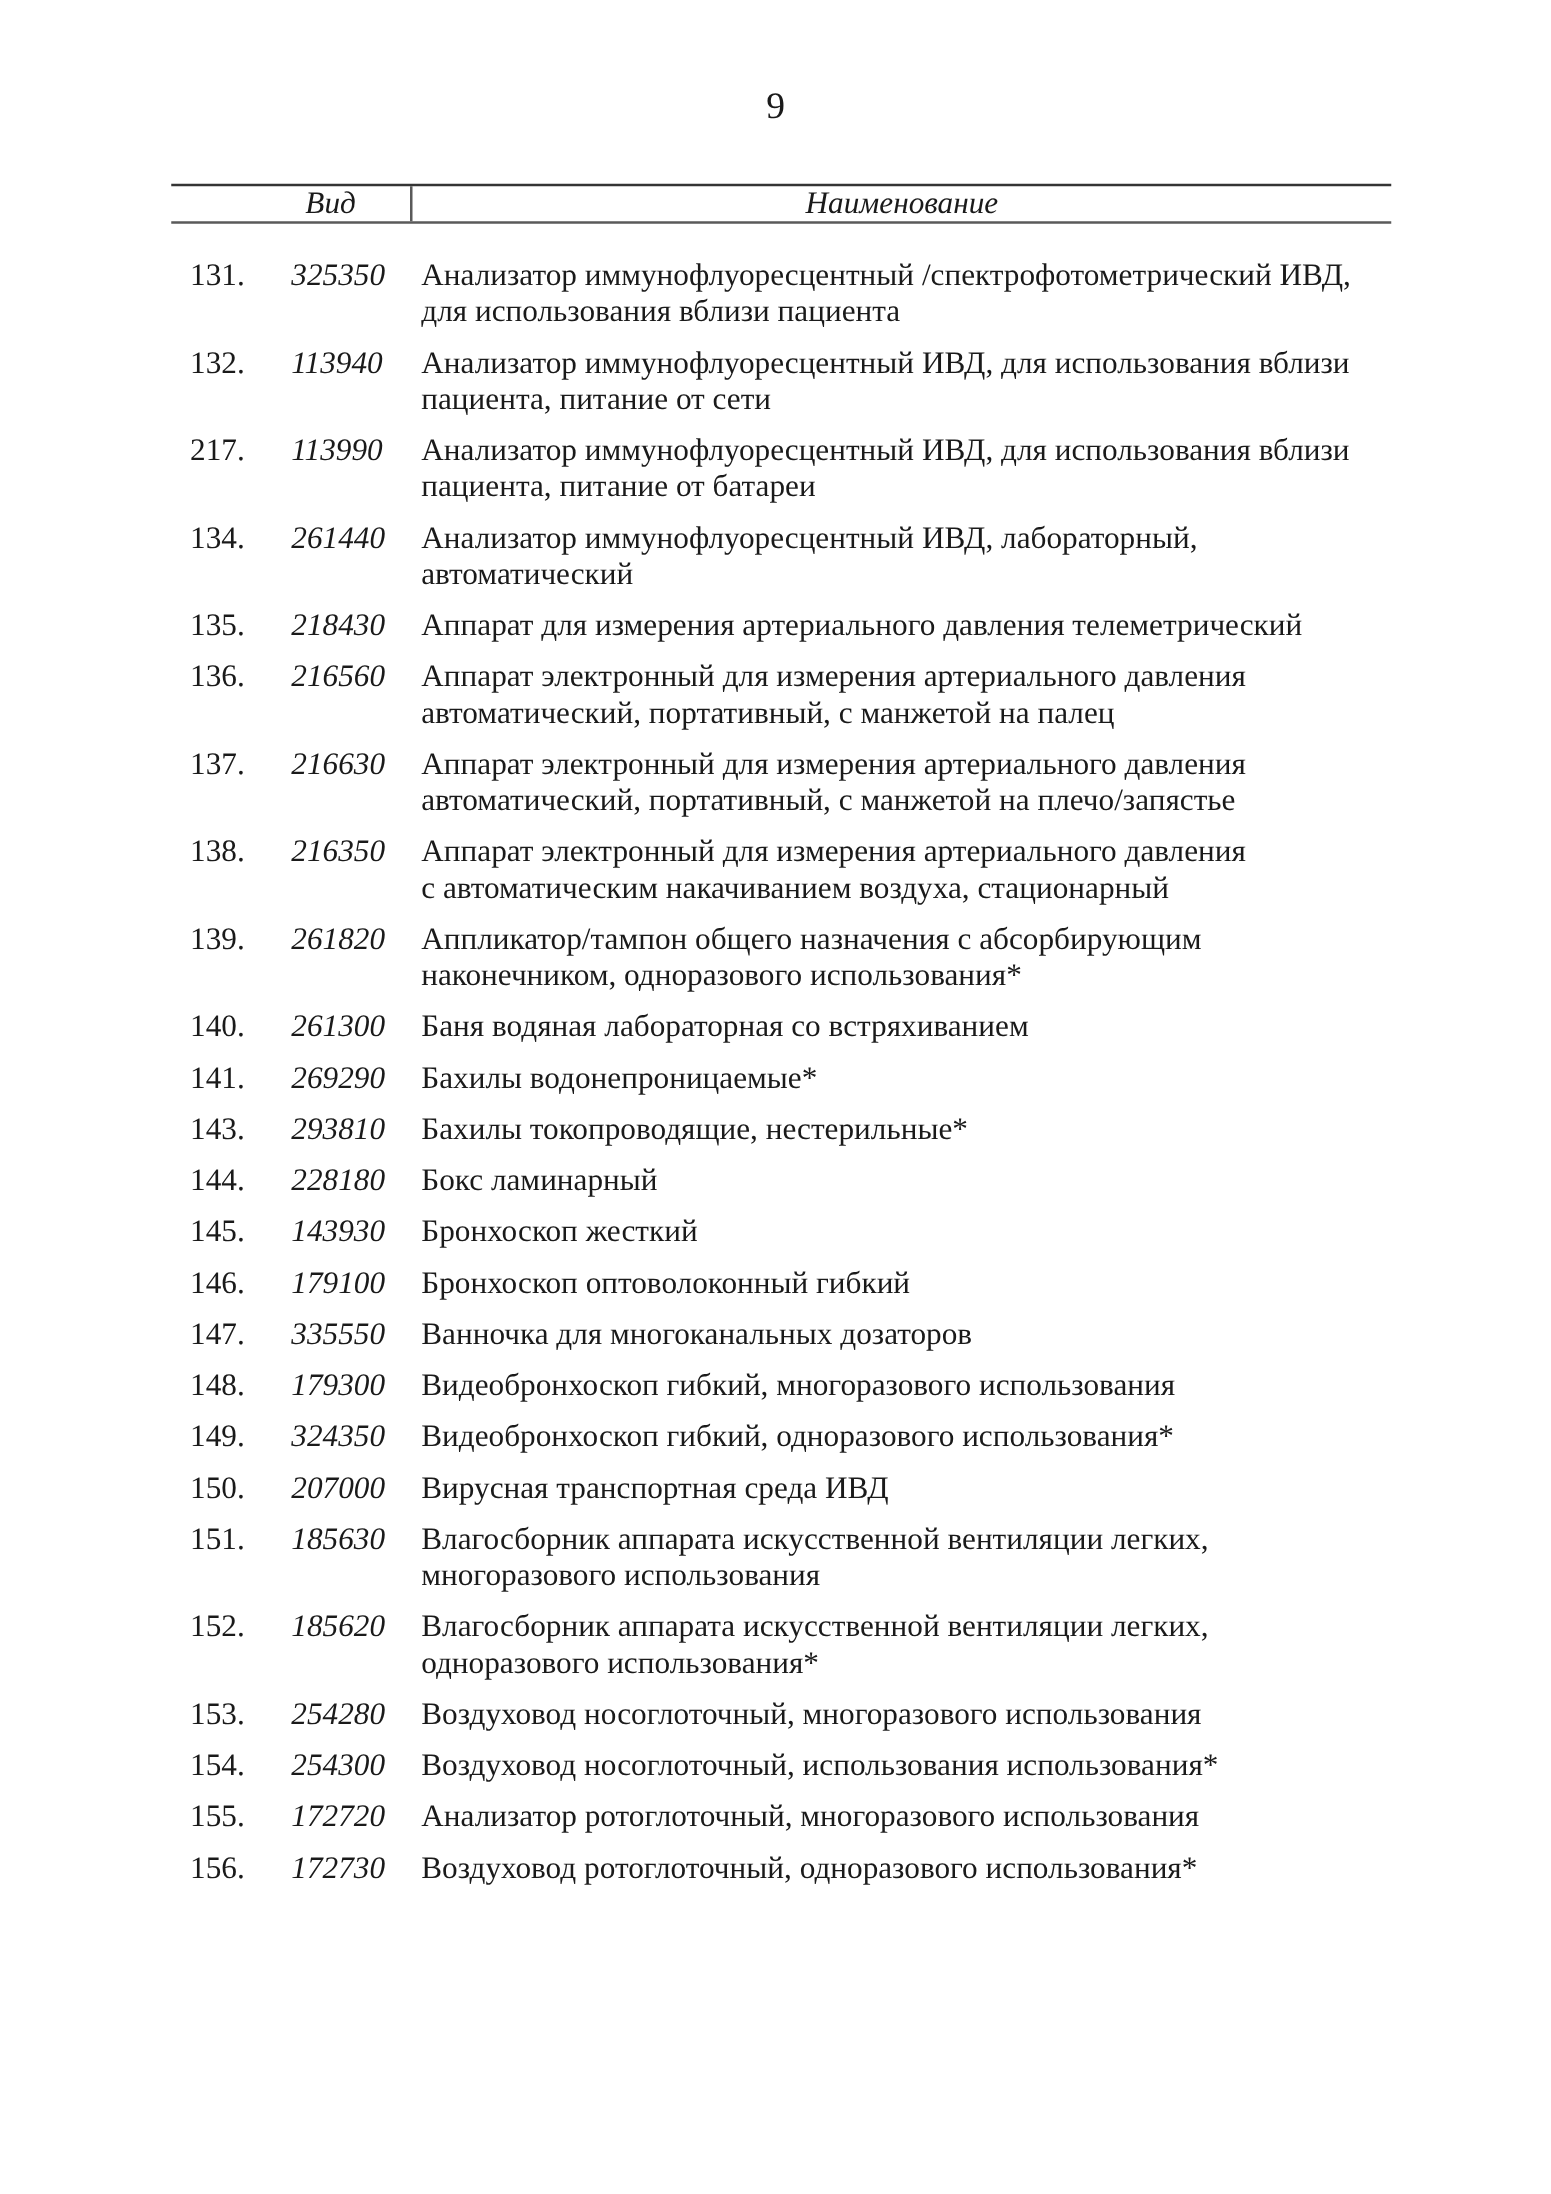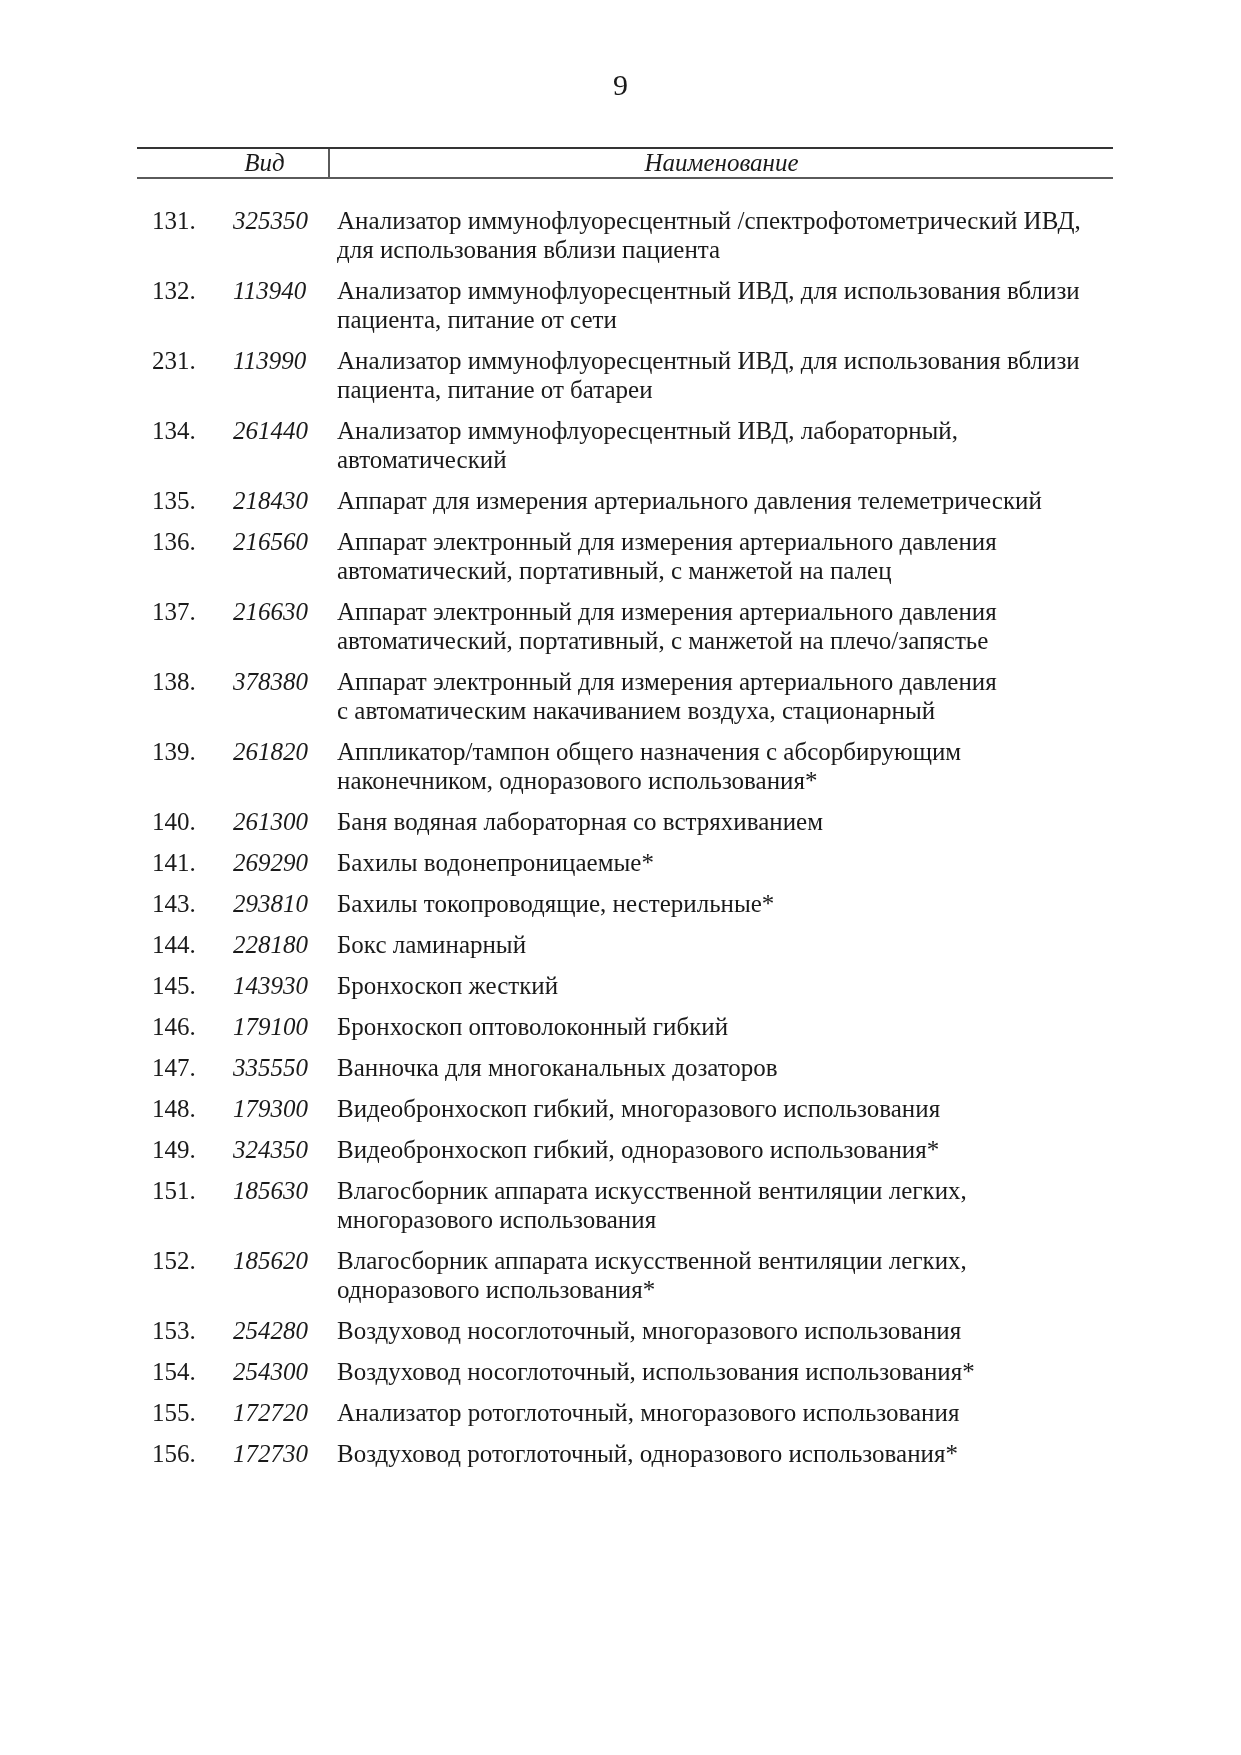--- a/index.html
+++ b/index.html
@@ -94,21 +94,21 @@
     </div>
 
     <div class="row">
       <span class="num">132.</span>
       <span class="code">113940</span>
       <span class="name">Анализатор иммунофлуоресцентный ИВД, для использования вблизи
 пациента, питание от сети</span>
     </div>
 
     <div class="row">
-      <span class="num">231.</span>
+      <span class="num">217.</span>
       <span class="code">113990</span>
       <span class="name">Анализатор иммунофлуоресцентный ИВД, для использования вблизи
 пациента, питание от батареи</span>
     </div>
 
     <div class="row">
       <span class="num">134.</span>
       <span class="code">261440</span>
       <span class="name">Анализатор иммунофлуоресцентный ИВД, лабораторный,
 автоматический</span>
@@ -129,21 +129,21 @@
 
     <div class="row">
       <span class="num">137.</span>
       <span class="code">216630</span>
       <span class="name">Аппарат электронный для измерения артериального давления
 автоматический, портативный, с манжетой на плечо/запястье</span>
     </div>
 
     <div class="row">
       <span class="num">138.</span>
-      <span class="code">378380</span>
+      <span class="code">216350</span>
       <span class="name">Аппарат электронный для измерения артериального давления
 с автоматическим накачиванием воздуха, стационарный</span>
     </div>
 
     <div class="row">
       <span class="num">139.</span>
       <span class="code">261820</span>
       <span class="name">Аппликатор/тампон общего назначения с абсорбирующим
 наконечником, одноразового использования*</span>
     </div>
@@ -196,20 +196,25 @@
       <span class="code">179300</span>
       <span class="name">Видеобронхоскоп гибкий, многоразового использования</span>
     </div>
 
     <div class="row">
       <span class="num">149.</span>
       <span class="code">324350</span>
       <span class="name">Видеобронхоскоп гибкий, одноразового использования*</span>
     </div>
 
+    <div class="row">
+      <span class="num">150.</span>
+      <span class="code">207000</span>
+      <span class="name">Вирусная транспортная среда ИВД</span>
+    </div>
 
     <div class="row">
       <span class="num">151.</span>
       <span class="code">185630</span>
       <span class="name">Влагосборник аппарата искусственной вентиляции легких,
 многоразового использования</span>
     </div>
 
     <div class="row">
       <span class="num">152.</span>

